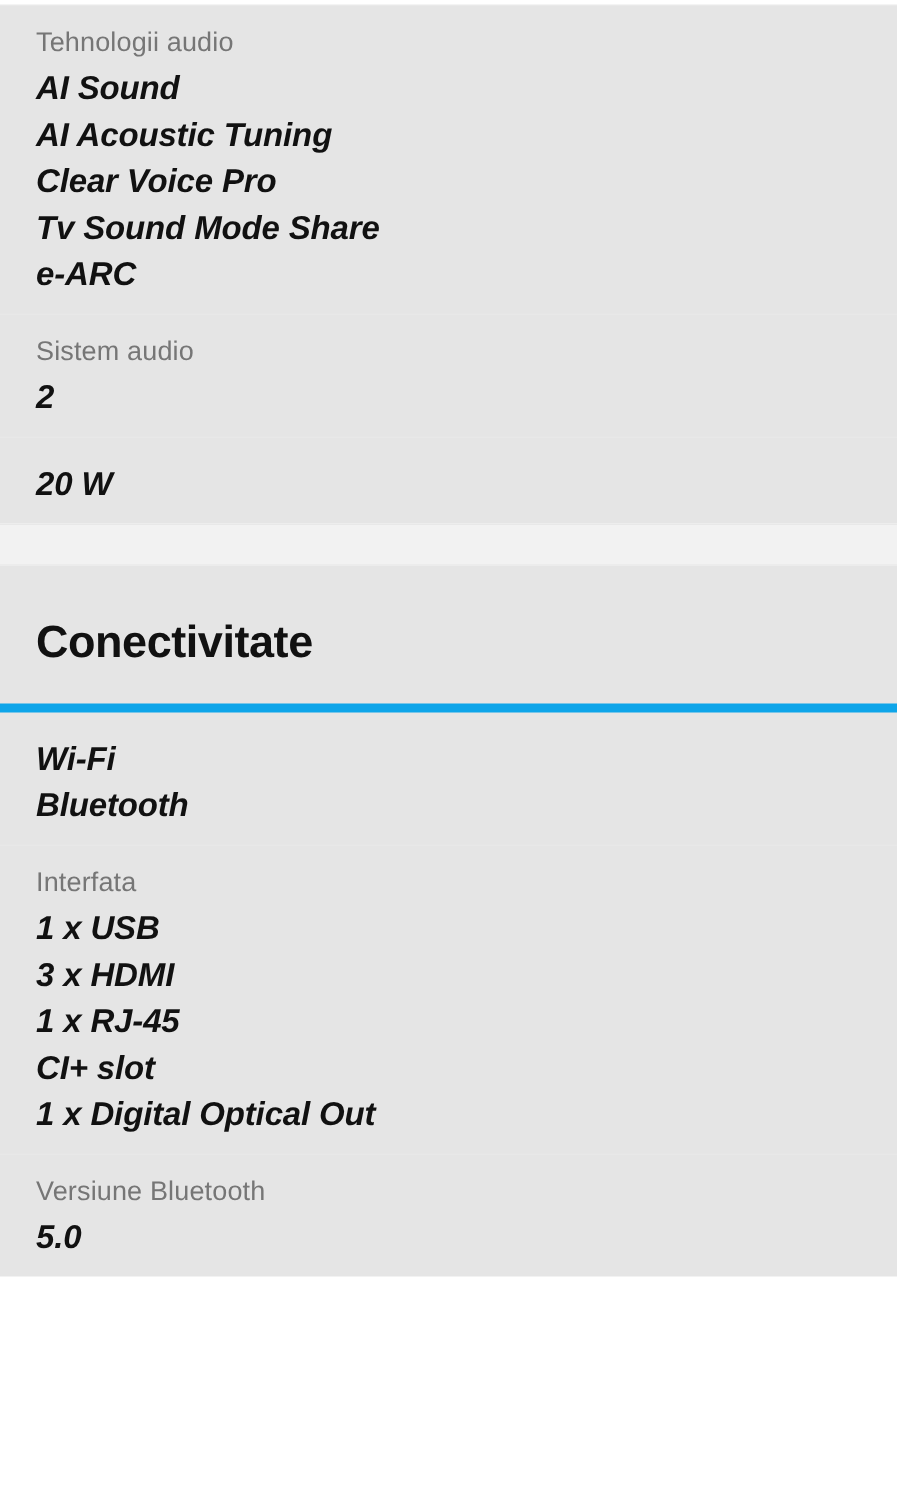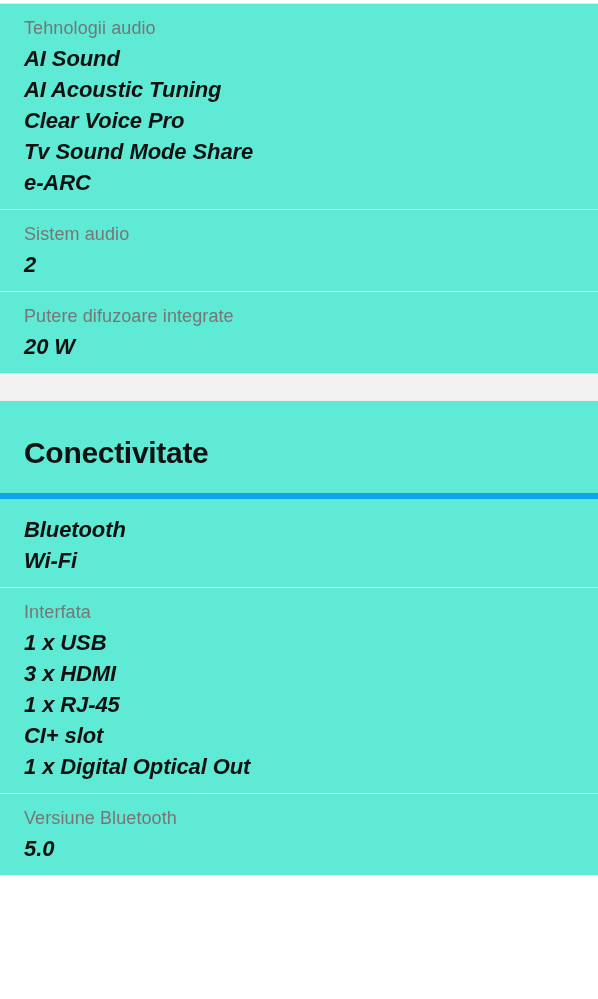--- a/index.html
+++ b/index.html
@@ -19,21 +19,21 @@
     height: 999px;
     background: #ffffff;
     position: relative;
   }
   .top-rule {
     height: 1px;
     background: #e9e9e9;
     margin: 3px 0 0 0;
   }
   .spec-block {
-    background: #5eead4;
+    background: #e5e5e5;
   }
   .spec-row {
     padding: 12px 14px 11px 24px;
     border-bottom: 1px solid #e8e8e8;
   }
   .spec-row.no-rule {
     border-bottom: none;
   }
   .spec-label {
     font-size: 18px;
@@ -92,40 +92,39 @@
     </div>
 
     <div class="spec-row">
       <div class="spec-label">Sistem audio</div>
       <div class="spec-values">
         <div class="spec-value">2</div>
       </div>
     </div>
 
     <div class="spec-row no-rule">
-      <div class="spec-label">Putere difuzoare integrate</div>
       <div class="spec-values">
         <div class="spec-value">20 W</div>
       </div>
     </div>
 
   </div>
 
   <div class="section-gap"></div>
 
   <div class="spec-block">
 
     <div class="section-heading-wrap">
       <div class="section-heading">Conectivitate</div>
     </div>
 
     <div class="spec-row">
       <div class="spec-values">
+        <div class="spec-value">Wi-Fi</div>
         <div class="spec-value">Bluetooth</div>
-        <div class="spec-value">Wi-Fi</div>
       </div>
     </div>
 
     <div class="spec-row">
       <div class="spec-label">Interfata</div>
       <div class="spec-values">
         <div class="spec-value">1 x USB</div>
         <div class="spec-value">3 x HDMI</div>
         <div class="spec-value">1 x RJ-45</div>
         <div class="spec-value">CI+ slot</div>

